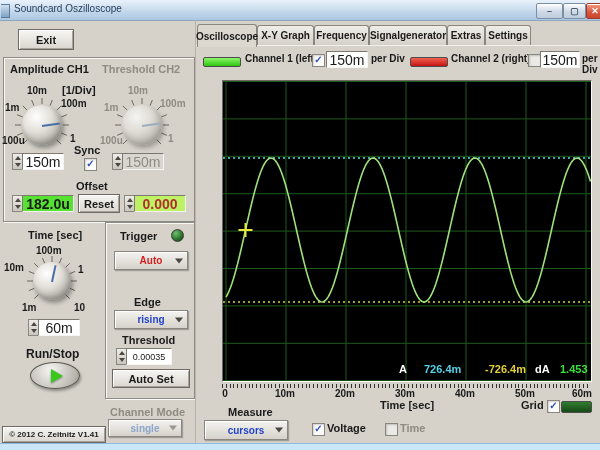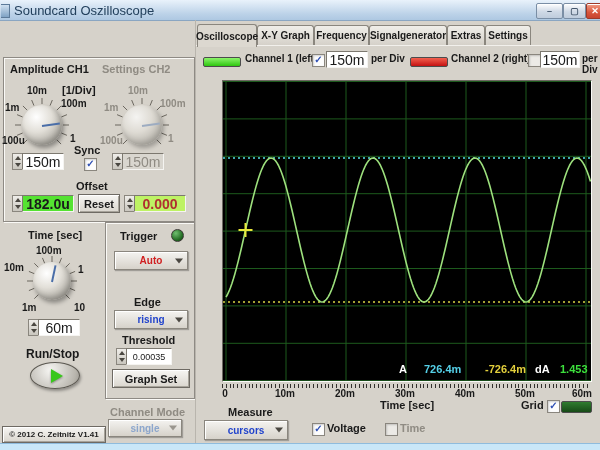--- a/index.html
+++ b/index.html
@@ -3,21 +3,21 @@
 <meta charset="utf-8">
 <style>
   html,body{margin:0;padding:0;background:#9a9a9a;}
   .window{position:relative;width:600px;height:450px;background:#d6d2ca;overflow:hidden;
           font-family:"Liberation Sans",sans-serif;color:#1a1a1a;-webkit-font-smoothing:antialiased;}
   .abs{position:absolute;}
   
   .titlebar{left:0;top:0;width:600px;height:20px;
             background:linear-gradient(#e9f2fb,#bcd2e8 70%,#aec8e2);border-bottom:1px solid #8fa8c0;
             border-bottom:1px solid #8aa6c2;}
-  .title{left:14px;top:3px;font-size:13px;color:#23405c;}
+  .title{left:14px;top:3px;font-size:10px;color:#23405c;}
   .winicon{left:1px;top:4px;width:8px;height:12px;background:linear-gradient(#cfe0f0,#7fa2c4);border:1px solid #5c7a99;border-left:none;}
   .wbtn{top:3px;height:14px;border:1px solid #7a8ea5;border-radius:2px;
         background:linear-gradient(#fefefe,#cfd9e6 55%,#bfccdc);box-shadow:inset 0 1px 0 #fff;
         display:flex;align-items:center;justify-content:center;font-size:9px;color:#44566b;font-weight:bold;}
   .wbtn.close{background:linear-gradient(#f2a089,#d8553c 60%,#c74430);color:#fff;border-color:#9c3a2a;}
   
   .bold{font-weight:bold;font-size:11px;}
   .dis{color:#8f8b83;}
   .btn{background:linear-gradient(#f7f6f3,#dad6ce);border:1px solid #6e6a63;
        box-shadow:inset 1px 1px 0 #fff,inset -1px -1px 0 #a7a39a;
@@ -73,24 +73,25 @@
   <div class="abs wbtn" style="left:536px;width:25px;">
       <span>–</span>
     </div>
   <div class="abs wbtn" style="left:563px;width:21px;">
       <span>▢</span>
     </div>
   <div class="abs wbtn close" style="left:586px;width:16px;">
       <span>✕</span>
     </div>
 
+  <div class="abs btn" style="left:18px;top:29px;width:54px;height:19px;">Exit</div>
 
   <div class="abs grp" style="left:3px;top:57px;width:190px;height:163px;"></div>
   <div class="abs bold" style="left:10px;top:63px;">Amplitude CH1</div>
-  <div class="abs bold dis" style="left:102px;top:63px;">Settings CH2</div>
+  <div class="abs bold dis" style="left:102px;top:63px;">Threshold CH2</div>
   <div class="abs bold" style="left:62px;top:84px;">[1/Div]</div>
 
   <div class="abs ticks" style="left:14px;top:97px;"><svg width="56" height="56">
         <line x1="13.150757595082501" y1="42.8492424049175" x2="8.908116907963215" y2="47.09188309203678" stroke="#6b675f" stroke-width="1"></line>
         <line x1="8.598529817262978" y1="36.036352079666884" x2="3.0552526221952583" y2="38.332452673857425" stroke="#6b675f" stroke-width="1"></line>
         <line x1="7" y1="28" x2="1" y2="28" stroke="#6b675f" stroke-width="1"></line>
         <line x1="8.598529817262978" y1="19.963647920333113" x2="3.0552526221952583" y2="17.667547326142575" stroke="#6b675f" stroke-width="1"></line>
         <line x1="13.150757595082503" y1="13.150757595082501" x2="8.908116907963219" y2="8.908116907963215" stroke="#6b675f" stroke-width="1"></line>
         <line x1="19.963647920333116" y1="8.598529817262978" x2="17.667547326142575" y2="3.0552526221952583" stroke="#6b675f" stroke-width="1"></line>
         <line x1="28" y1="7" x2="28" y2="1" stroke="#6b675f" stroke-width="1"></line>
@@ -206,21 +207,21 @@
   <div class="abs dd" style="left:114px;top:310px;width:72px;height:17px;">
     <span style="color:#2244cc;">rising</span>
     <span class="ddarrow"></span>
   </div>
   <div class="abs bold" style="left:122px;top:334px;">Threshold</div>
   <span class="abs spin" style="left:116px;top:348px;height:15px;">
       <i class="up"></i>
       <i class="dn"></i>
     </span>
   <div class="abs fld" style="left:126px;top:348px;width:44px;font-size:9px;">0.00035</div>
-  <div class="abs btn" style="left:112px;top:369px;width:76px;height:17px;">Graph Set</div>
+  <div class="abs btn" style="left:112px;top:369px;width:76px;height:17px;">Auto Set</div>
 
   <div class="abs bold dis" style="left:110px;top:406px;">Channel Mode</div>
   <div class="abs dd" style="left:108px;top:419px;width:72px;height:16px;">
     <span style="color:#8ca6cc;text-align:right;">single</span>
     <span class="ddarrow" style="border-top-color:#9a968e;"></span>
   </div>
   <div class="abs btn" style="left:2px;top:426px;width:102px;height:15px;font-size:8px;">© 2012  C. Zeitnitz V1.41</div>
 
   <div class="abs vline" style="left:195px;top:20px;height:423px;"></div>
 

